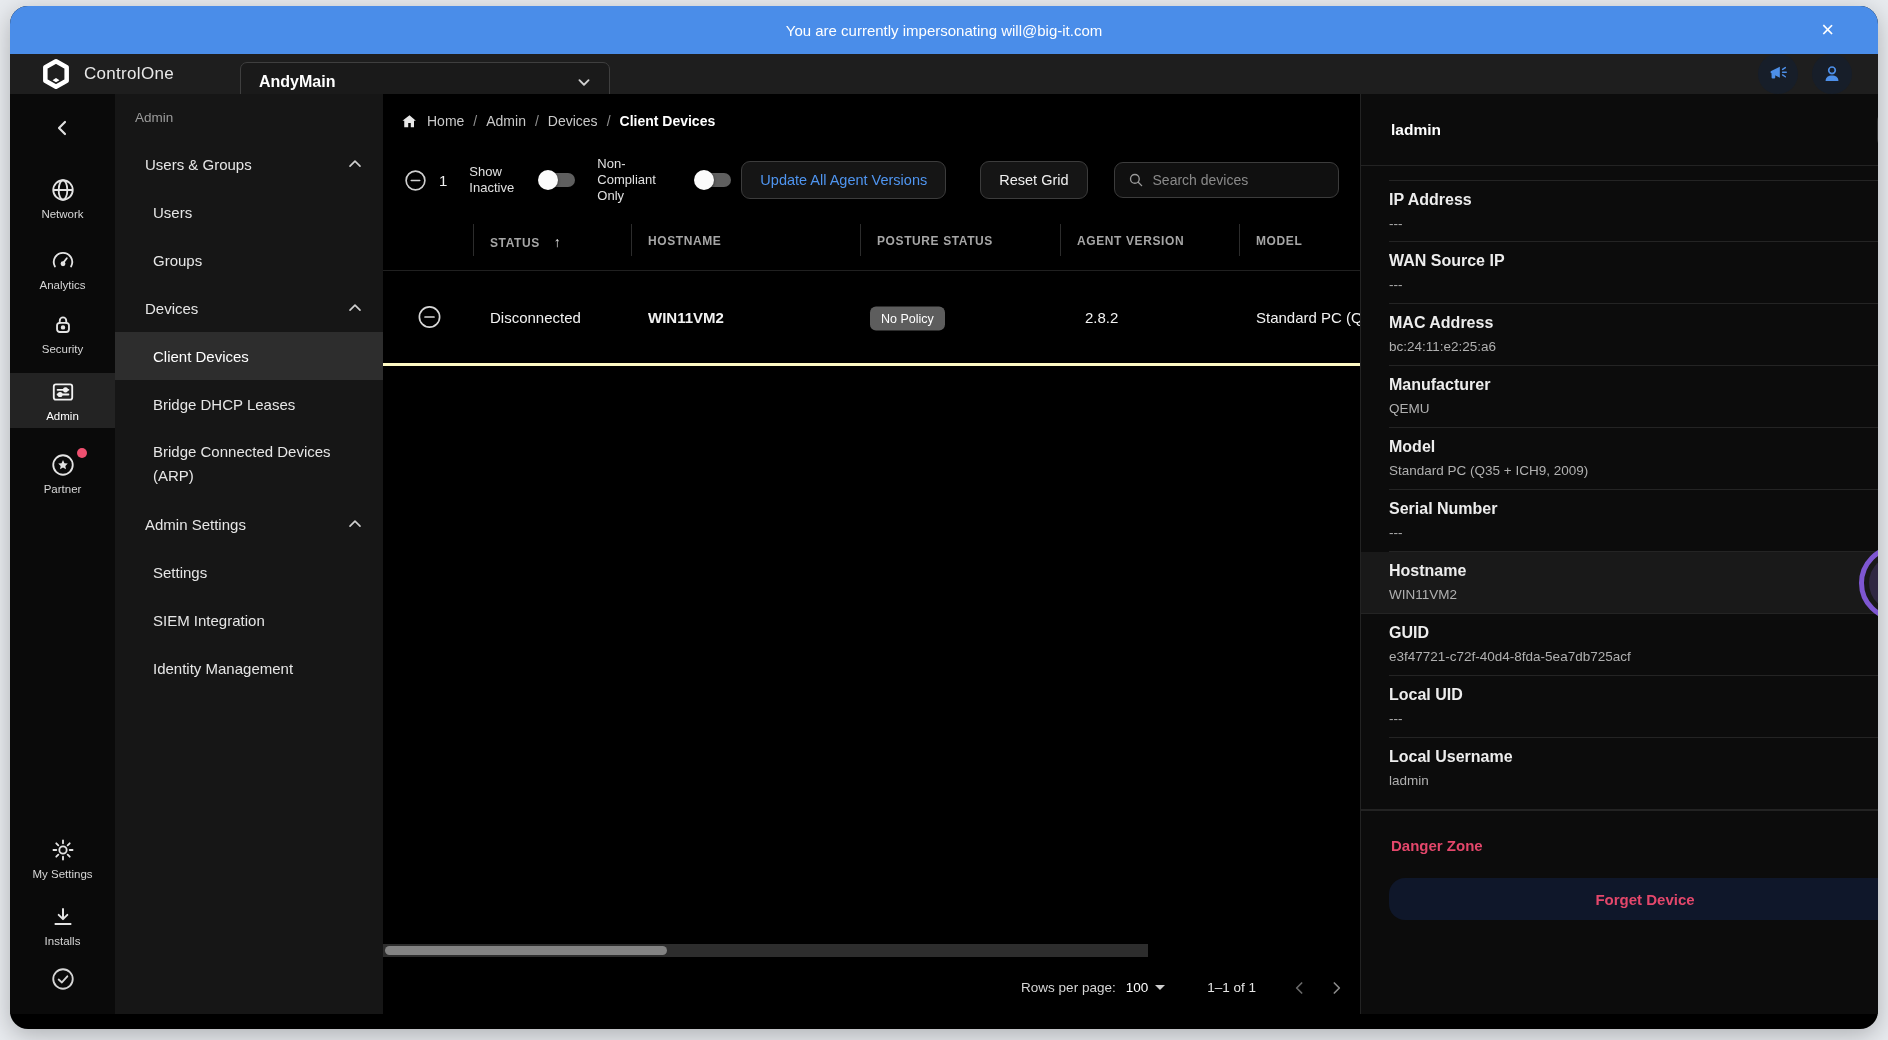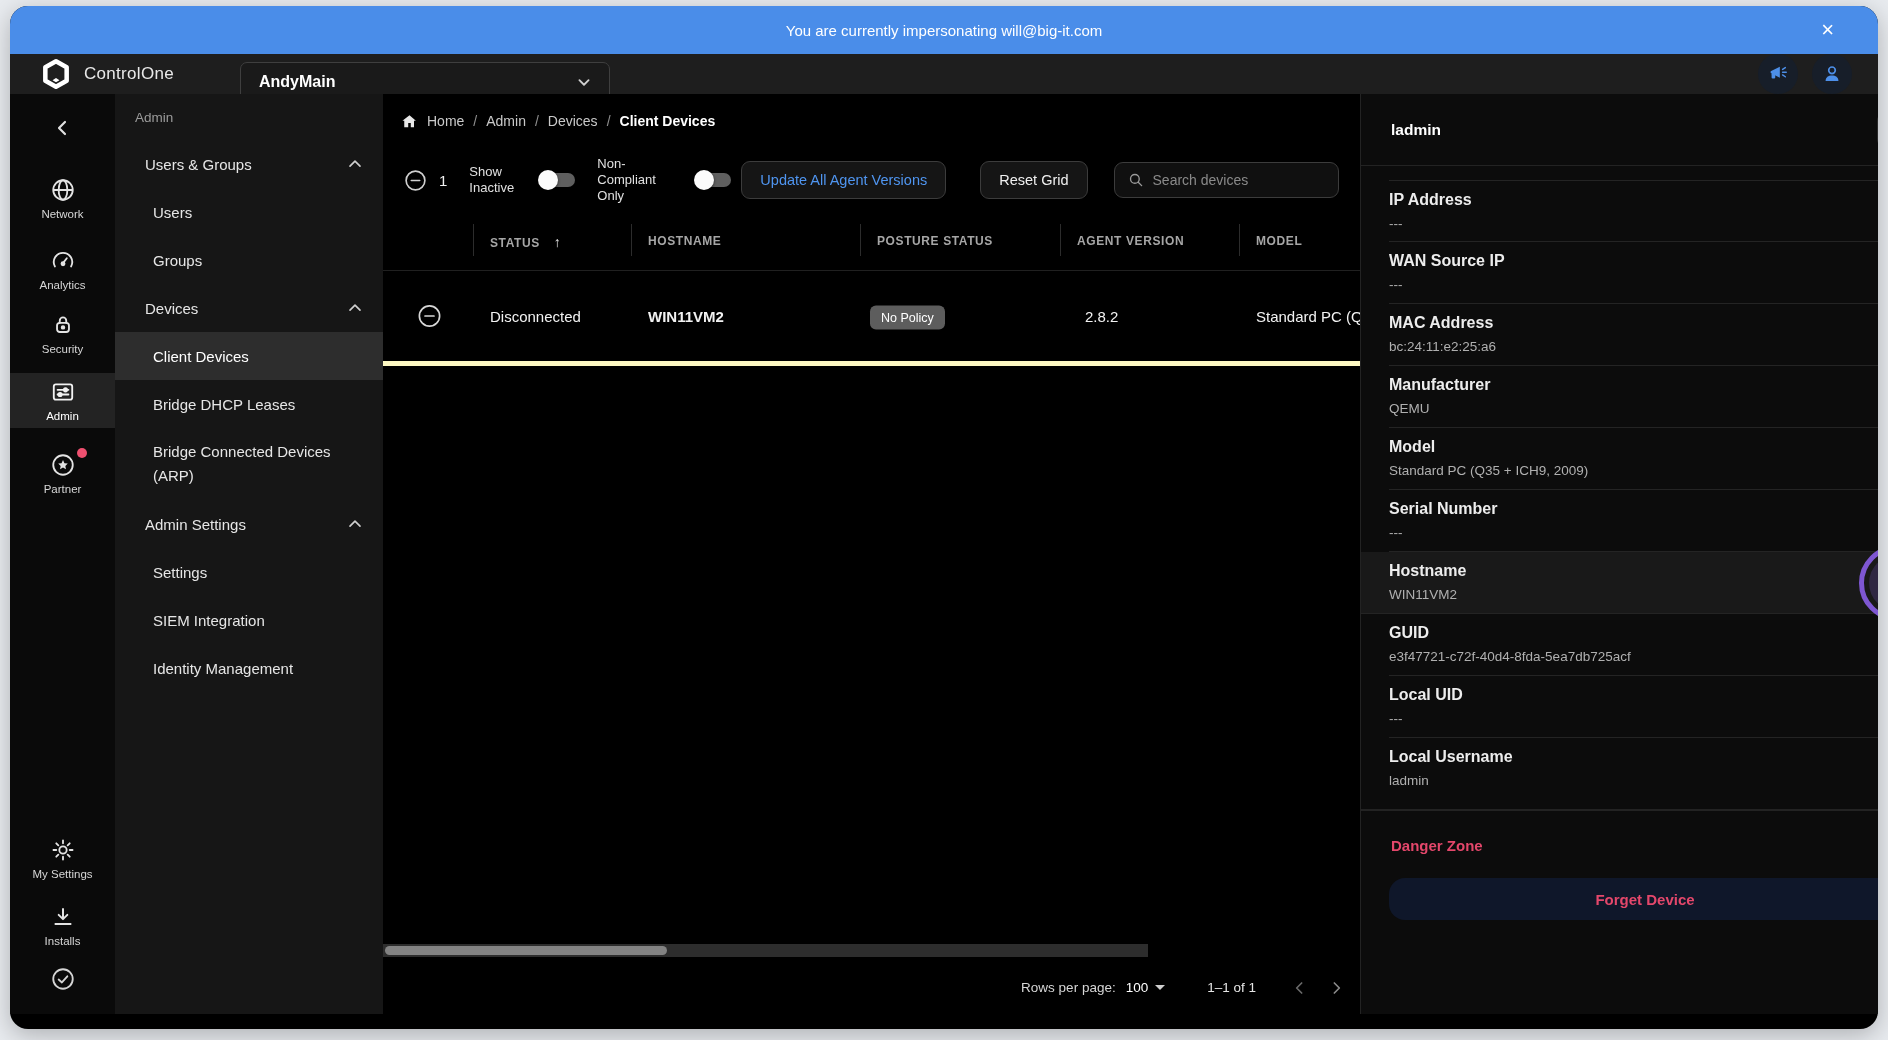--- a/index.html
+++ b/index.html
@@ -56,21 +56,21 @@
   .tb-btn { height:38px; border:1px solid #3c3c3c; border-radius:9px; background:#151515; color:#f0f0f0; font-size:14.5px; display:flex; align-items:center; padding:0 18px; cursor:pointer; white-space:nowrap; }
   .tb-btn.blue { color:#4f95f0; margin-left:10px; }
   .tb-btn.plain { margin-left:34px; }
   .searchbox { margin-left:26px; width:225px; height:36px; border:1px solid #3c3c3c; border-radius:9px; background:#101010; display:flex; align-items:center; padding-left:12px; gap:8px; }
   .searchbox input { background:transparent; border:none; outline:none; color:#84cc16; font-size:14px; width:165px; font-family:inherit; }
   .searchbox input::placeholder { color:#8a8a8a; }
 
   .thead { position:absolute; top:122px; left:0; width:1100px; height:55px; border-bottom:1px solid #202020; }
   .th { position:absolute; top:18px; color:#a6a6a6; font-size:12px; font-weight:bold; letter-spacing:.6px; }
   .vsep { position:absolute; top:8px; width:1px; height:32px; background:#2c2c2c; }
-  .trow { position:absolute; top:177px; left:0; width:1100px; height:95px; border-bottom:5px solid #fef9c3; cursor:pointer;padding-left:29px; }
+  .trow { position:absolute; top:177px; left:0; width:1100px; height:95px; border-bottom:3px solid #fef9c3; cursor:pointer;padding-left:29px; }
   .td { position:absolute; top:50%; transform:translateY(-50%); color:#f2f2f2; font-size:15px; white-space:nowrap; }
   .badge { background:#5d5d5d; color:#fff; font-size:12.5px; padding:5px 11px; border-radius:6px; }
 
   .hscroll { position:absolute; top:850px; left:0; width:765px; height:13px; background:#2d2d2d; }
   .hscroll .thumb { position:absolute; left:2px; top:2px; width:282px; height:9px; border-radius:5px; background:#838383; cursor:grab; }
 
   .pager { position:absolute; top:867px; right:6px; height:53px; display:flex; align-items:center; color:#d6d6d6; font-size:13.5px; }
   .pp-value { color:#fff; margin-left:10px; display:flex; align-items:center; gap:7px; cursor:pointer; }
   .caret-down { width:0; height:0; border-left:5px solid transparent; border-right:5px solid transparent; border-top:5px solid #cfcfcf; }
   .pager .range { margin:0 0 0 42px; color:#e6e6e6; }

